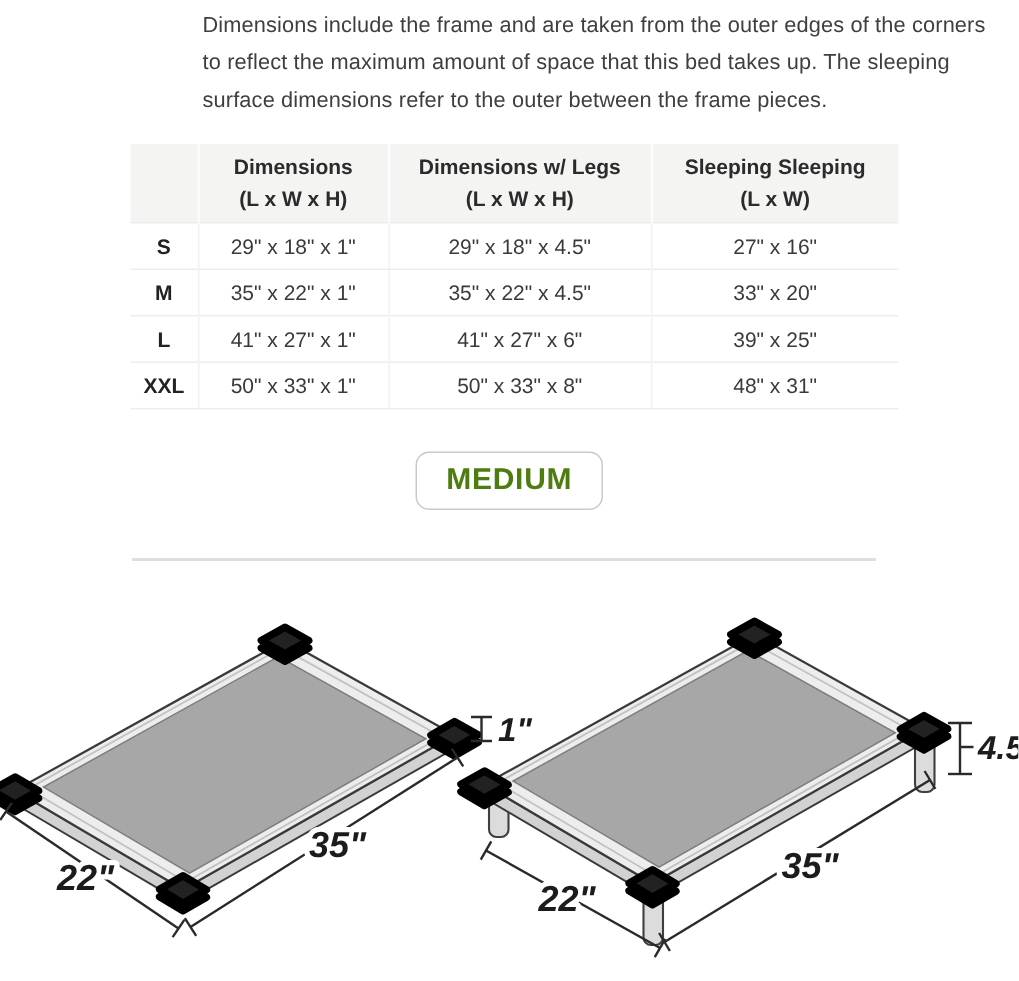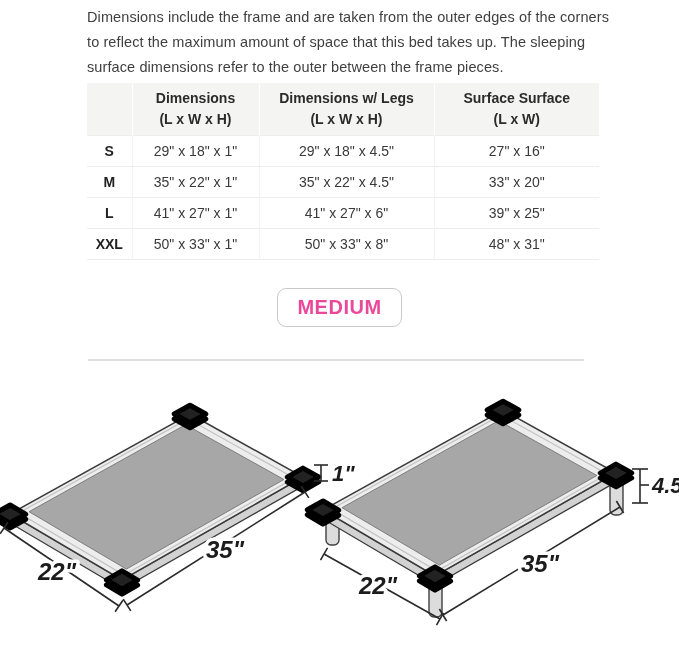--- a/index.html
+++ b/index.html
@@ -3,41 +3,41 @@
 <meta charset="utf-8">
 <style>
   * { margin:0; padding:0; box-sizing:border-box; }
   html,body { width:679px; height:654px; background:#ffffff; overflow:hidden;
               font-family:"Liberation Sans","DejaVu Sans",sans-serif; }
 
   .page { width:679px; height:654px; }
 
   
   .desc { padding:5px 0 0 87px; color:#3f3f3f; font-size:14.5px; }
-  .desc span { display:block; line-height:25px; letter-spacing:.1px; }
+  .desc span { display:block; line-height:25px; letter-spacing:.1px;margin-left:48px; }
 
   
   table.size-table { border-collapse:collapse; table-layout:fixed;
-                     margin:3px 0 0 87px; width:512px; }
+                     margin:16px 0 0 87px; width:512px; }
   table.size-table th, table.size-table td { text-align:center; vertical-align:middle; }
   thead th { background:#f4f4f3; height:52px; font-size:14px; font-weight:bold;
              color:#2b2b2b; border-left:1px solid #ffffff; }
   thead th:first-child { border-left:none; }
   thead th .hline { display:block; line-height:21px; }
   tbody td { height:31px; font-size:14px; color:#3a3a3a;
              border-top:1px solid #ededed; border-left:1px solid #f1f1f1; }
   tbody tr:last-child td { border-bottom:1px solid #ededed;text-align:center; }
   tbody td:first-child { border-left:none; }
   td.size { font-weight:bold; color:#222; }
 
   
   .btn-row { text-align:center; margin-top:28px; }
   .size-btn { display:inline-block; background:#fff; border:1px solid #c9c9c9;
               border-radius:9px; padding:7px 19px; font-size:20px; font-weight:bold;
-              letter-spacing:.5px; color:#ec4899; cursor:pointer;
+              letter-spacing:.5px; color:#4d7c0f; cursor:pointer;
               font-family:"Liberation Sans","DejaVu Sans",sans-serif; }
 
   
   .divider { height:2px; width:496px; margin:32px 0 0 88px; background:#dedede; }
 
   
   .diagram-wrap { margin-top:31px; }
   .fabric     { fill:var(--fabric); stroke:#7d7d7d; stroke-width:1; }
   .frame      { fill:var(--frame); stroke:var(--outline); stroke-width:1.5; }
   .frame-side { fill:var(--frame_side); stroke:var(--outline); stroke-width:1.3; }
@@ -74,21 +74,21 @@
         <th></th>
         <th>
           <span class="hline">Dimensions</span>
           <span class="hline">(L x W x H)</span>
         </th>
         <th>
           <span class="hline">Dimensions w/ Legs</span>
           <span class="hline">(L x W x H)</span>
         </th>
         <th>
-          <span class="hline">Surface Surface</span>
+          <span class="hline">Sleeping Sleeping</span>
           <span class="hline">(L x W)</span>
         </th>
       </tr>
     </thead>
     <tbody>
       <tr>
         <td class="size">S</td>
         <td>29" x 18" x 1"</td>
         <td>29" x 18" x 4.5"</td>
         <td>27" x 16"</td>

